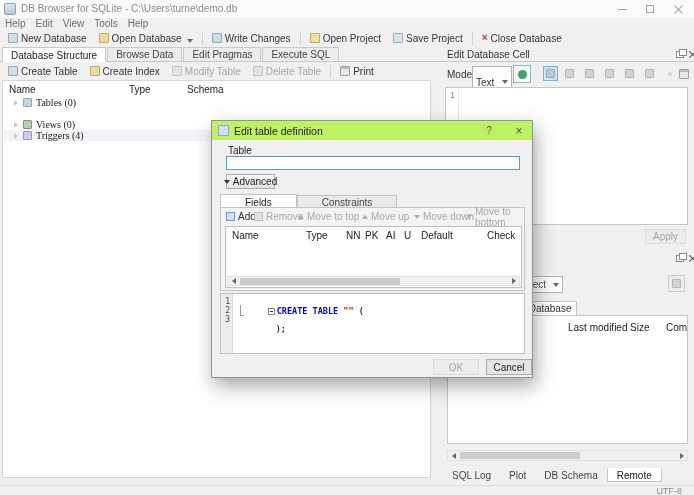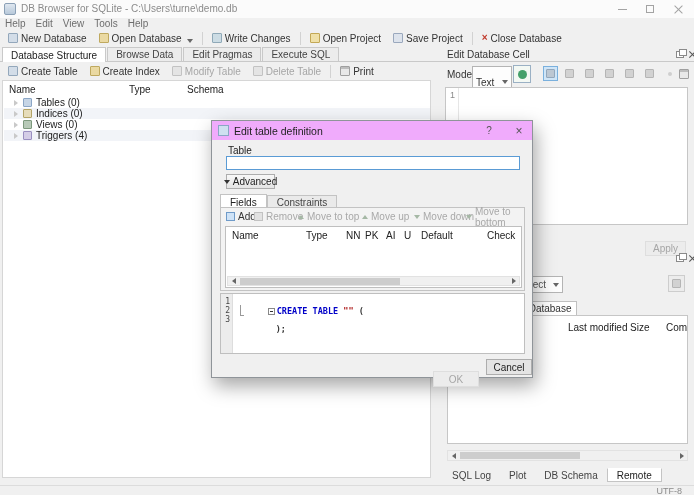--- a/index.html
+++ b/index.html
@@ -52,21 +52,21 @@
   
   .structtb { left:2px; top:63px; width:430px; height:16px; display:flex; align-items:center; }
   .i-ctable { background:#d3dde8; border:1px solid #93a7bb; }
   .i-cindex { background:#ead9a2; border:1px solid #bfa95f; }
   .i-gray { background:#e4e4e4; border:1px solid #c2c2c2; }
   .i-print { background:linear-gradient(#bdbdbd 0 30%, #e8e8e8 30%); border:1px solid #9f9f9f; }
 
   
   .tree { left:2px; top:80px; width:429px; height:398px; background:#fff; border:1px solid #d6d6d6; }
   .tree-col { top:3px; color:#222; }
-  .trow { position:absolute; left:1px; width:426px; height:11px; line-height:11px; }
+  .trow { position:absolute; left:1px; width:426px; height:11px; line-height:11px;font-family:Liberation Serif, serif; }
   .trow.alt { background:#f2f4f8; }
   .texp { position:absolute; left:10px; top:3px; width:0; height:0; border-top:3px solid transparent; border-bottom:3px solid transparent; border-left:4px solid #c9c9c9; }
   .ticn { position:absolute; left:19px; top:1px; width:9px; height:9px; border-radius:1px; }
   .t-tables { background:#c6d5e6; border:1px solid #8ba6c6; }
   .t-indices { background:#e6dcba; border:1px solid #b3a468; }
   .t-views { background:#b7c9b7; border:1px solid #7d997d; }
   .t-triggers { background:#d4cde6; border:1px solid #9a8fc0; }
   .tlabel { position:absolute; left:32px; top:0; color:#1a1a1a; }
 
   
@@ -86,21 +86,21 @@
   .iconbtn.active { background:#cfe5f7; border:1px solid #7ab0dd; }
   .mini { width:9px; height:9px; background:#d2d2d2; border:1px solid #b5b5b5; border-radius:1px; }
   .mini.dark { background:#bcc7d2; border-color:#93a7bb; }
   .dot { width:4px; height:4px; background:#cfcfcf; border-radius:50%; }
 
   .editorbox { background:#fff; border:1px solid #c6c6c6; }
   .gutter { position:absolute; left:0; top:0; bottom:0; width:13px; border-right:1px solid #e6e6e6; }
   .lnum { position:absolute; right:3px; color:#8a8a8a; font-size:9px; }
 
   .btn { display:inline-flex; align-items:center; justify-content:center; border:1px solid #adadad; background:#e4e4e4; color:#222; }
-  .btn.disabled { background:#ececec; border-color:#dedede; color:#a6a6a6;margin-top:12px; }
+  .btn.disabled { background:#ececec; border-color:#dedede; color:#a6a6a6; }
 
   
   .r-combo-text { position:absolute; right:16px; top:2px; white-space:nowrap; color:#555; }
   .rtab { background:#fff; border:1px solid #c0c0c0; border-bottom:none; text-align:center; line-height:14px; color:#333; }
   .rlist { background:#fff; border:1px solid #c6c6c6; overflow:hidden; }
   .rcol { position:absolute; top:6px; color:#222; white-space:nowrap; }
 
   .hscroll { background:#f0f0f0; border:1px solid #e2e2e2; position:absolute; }
   .sarrow { position:absolute; top:0; width:11px; height:100%; display:flex; align-items:center; justify-content:center; }
   .tri-left { width:0; height:0; border-top:3px solid transparent; border-bottom:3px solid transparent; border-right:4px solid #666; }
@@ -111,30 +111,30 @@
   .bottomtabs { left:443px; top:469px; width:249px; height:15px; display:flex; }
   .btab { height:14px; line-height:14px; padding:0 9px; color:#444; }
   .btab.active { background:#fff; border:1px solid #c4c4c4; border-top:1px solid #fff; margin-top:-1px; color:#222; }
 
   .statusbar { left:0; top:485px; width:694px; height:10px; border-top:1px solid #dcdcdc; background:#f0f0f0; }
   .enc { position:absolute; right:12px; top:0; color:#8a8a8a; font-size:9px; }
 
   
   .dialog { left:211px; top:120px; width:322px; height:258px; background:#f0f0f0;
     border:1px solid #8f9499; box-shadow:3px 8px 18px rgba(0,0,0,.35); z-index:10; }
-  .dlg-titlebar { position:absolute; left:0; top:0; width:100%; height:19px; background:#f0abfc; }
+  .dlg-titlebar { position:absolute; left:0; top:0; width:100%; height:19px; background:#bef264; }
   .dlg-icon { position:absolute; left:6px; top:4px; width:11px; height:11px; background:#cfe0f0; border:1px solid #8ba6c6; }
   .dlg-title { position:absolute; left:22px; top:4px; color:#222; font-size:10.5px; }
   .dlg-sysbtn { position:absolute; top:0; height:19px; display:flex; align-items:center; justify-content:center; color:#555; }
   .dlg-input { position:absolute; left:14px; top:35px; width:294px; height:14px; border:1px solid #5a9bd5; background:#fff; font:10px "Liberation Sans",sans-serif; padding:0 2px; outline:none; }
   .adv-btn { position:absolute; left:14px; top:53px; width:49px; height:15px; border:1px solid #adadad;
     background:linear-gradient(#f8f8f8,#e4e4e4); display:flex; align-items:center; justify-content:center; gap:3px; color:#222; }
   .adv-tri { width:0; height:0; border-left:3px solid transparent; border-right:3px solid transparent; border-top:4px solid #333; }
   .dtabs { position:absolute; left:8px; top:72px; height:15px; display:flex; align-items:flex-end; }
-  .dtab { height:13px; line-height:13px; padding:0 9px; border:1px solid #c3c3c3; border-bottom:none; background:#eaeaea; color:#444; }
+  .dtab { height:13px; line-height:13px; padding:0 24px; border:1px solid #c3c3c3; border-bottom:none; background:#eaeaea; color:#444; }
   .dtab.active { background:#fff; height:15px; line-height:15px; margin-bottom:-1px; color:#222; }
   .tabpage { position:absolute; left:8px; top:86px; width:305px; height:84px; border:1px solid #c3c3c3; background:#f3f3f3; }
   .fbtn { position:absolute; top:2px; height:13px; display:inline-flex; align-items:center; gap:3px; color:#333; }
   .fbtn.disabled { color:#a9a9a9; }
   .i-add { width:9px; height:9px; background:#cfe3f7; border:1px solid #6f9bc9; }
   .i-rem { width:9px; height:9px; background:#e2e2e2; border:1px solid #c2c2c2; }
   .mtri-up { width:0; height:0; border-left:3px solid transparent; border-right:3px solid transparent; border-bottom:4px solid #a5b8a5; }
   .mtri-dn { width:0; height:0; border-left:3px solid transparent; border-right:3px solid transparent; border-top:4px solid #a5b8a5; }
   .ftable { position:absolute; left:4px; top:18px; width:297px; height:62px; background:#fff; border:1px solid #bfbfbf; }
   .fcol { position:absolute; top:3px; color:#222; }
@@ -239,25 +239,20 @@
 <div class="abs tree">
   <span class="abs tree-col" style="left:6px">Name</span>
   <span class="abs tree-col" style="left:126px">Type</span>
   <span class="abs tree-col" style="left:184px">Schema</span>
 
   <div class="trow" style="top:16px">
     <span class="texp"></span>
     <span class="ticn t-tables"></span>
     <span class="tlabel">Tables (0)</span>
   </div>
-  <div class="trow alt" style="top:27px">
-    <span class="texp"></span>
-    <span class="ticn t-indices"></span>
-    <span class="tlabel">Indices (0)</span>
-  </div>
   <div class="trow" style="top:38px">
     <span class="texp"></span>
     <span class="ticn t-views"></span>
     <span class="tlabel">Views (0)</span>
   </div>
   <div class="trow alt" style="top:49px">
     <span class="texp"></span>
     <span class="ticn t-triggers"></span>
     <span class="tlabel">Triggers (4)</span>
   </div>

